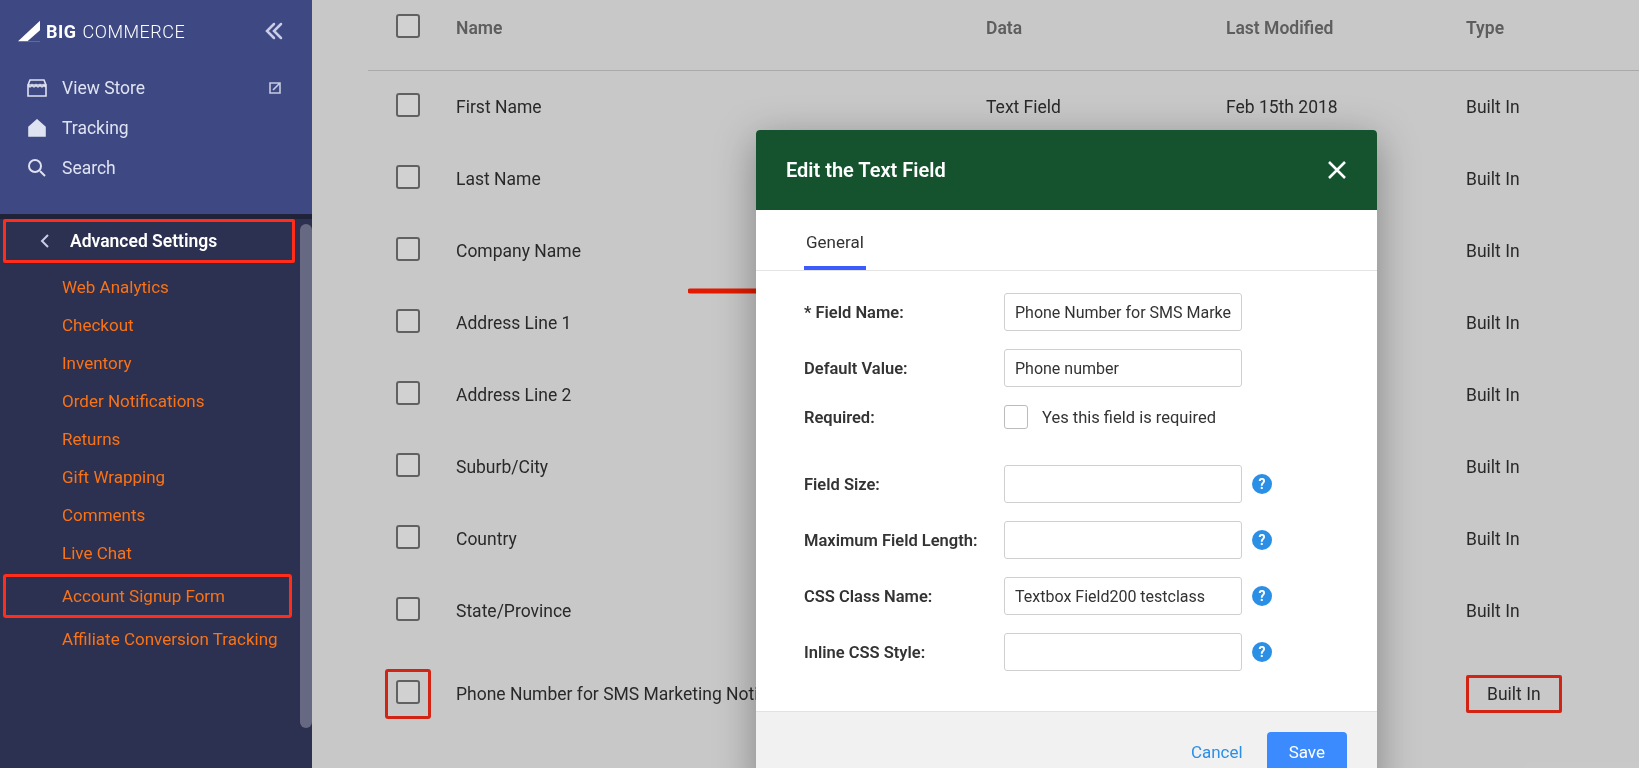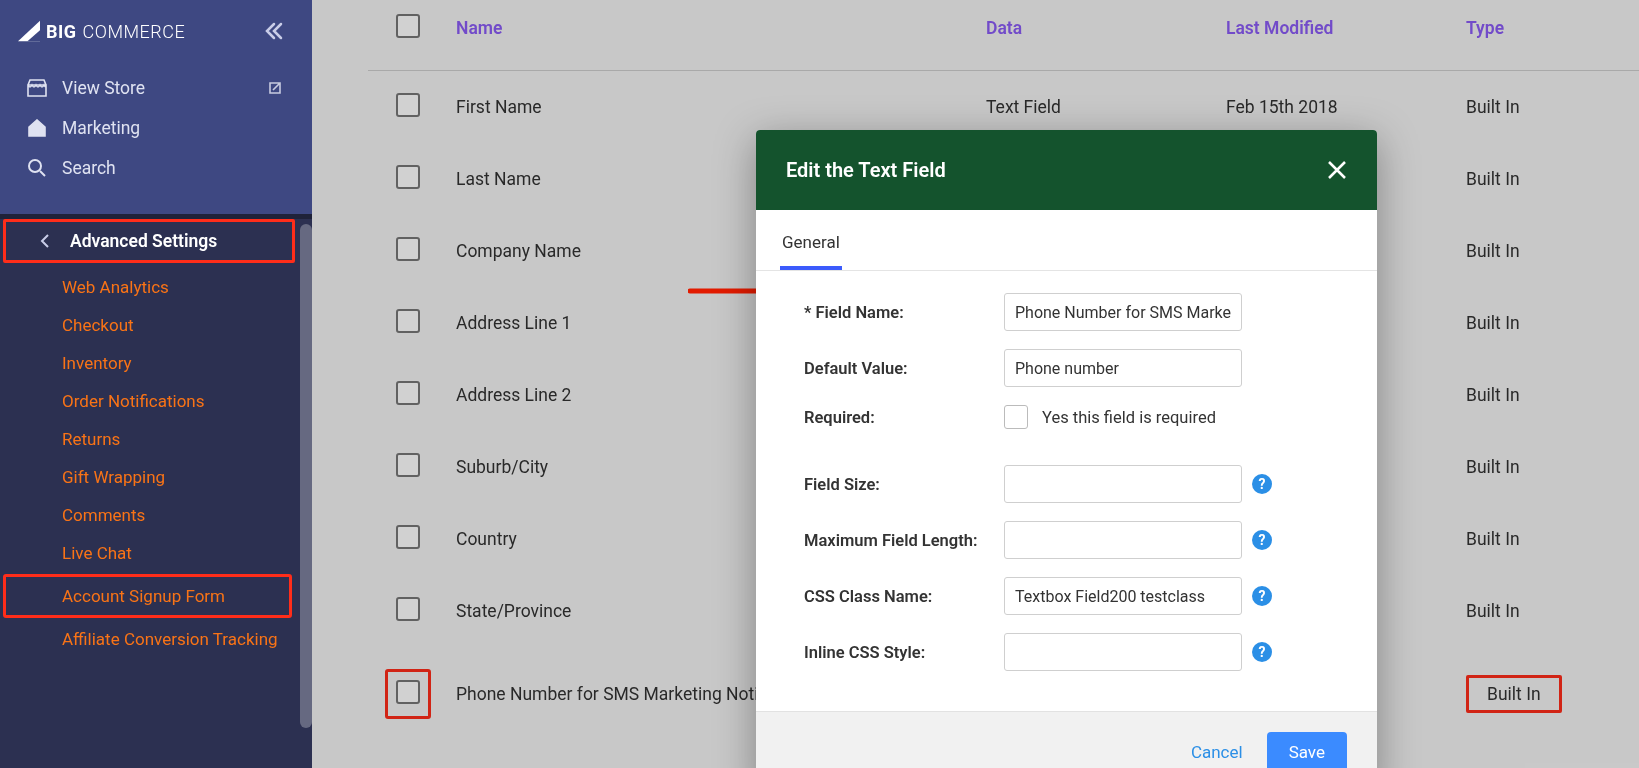--- a/index.html
+++ b/index.html
@@ -16,34 +16,34 @@
 .sb-hl { border:3px solid #ff2d1a; border-radius:2px; }
 .sb-adv { position:absolute; left:3px; top:219px; right:17px; background:#2c3051; height:44px; display:flex; align-items:center; padding-left:28px; gap:14px; font-weight:600; font-size:17.5px; color:#fff; }
 .sb-sub { position:absolute; left:0; top:268px; width:312px; }
 .sb-sub-item { color:#f97316; font-size:17px; padding:9px 0 9px 62px; cursor:pointer; }
 .sb-sub-item.hl { border:3px solid #ff2d1a; border-radius:3px; margin:2px 20px 2px 3px; padding-left:56px; }
 .scrollbar { position:absolute; right:0; top:224px; width:12px; height:504px; background:rgba(255,255,255,.28); border-radius:6px; }
 
 
 .table { position:absolute; left:368px; top:0; right:0; }
 .table table { width:100%; border-collapse:collapse; }
-.table th { text-align:left; font-size:17.5px; font-weight:600; color:#8b5cf6; padding:14px 8px 28px 8px; border-bottom:1px solid #cfcfcf; }
+.table th { text-align:left; font-size:17.5px; font-weight:600; color:#737373; padding:14px 8px 28px 8px; border-bottom:1px solid #cfcfcf; }
 .table td { font-size:17.5px; color:#333; padding:22px 8px; }
 .table th:first-child,.table td:first-child { width:80px; text-align:center; }
 .check { display:inline-block; width:24px; height:24px; border:2px solid #777; border-radius:3px; background:#fff; }
 .ck-hl { border:3px solid #ff2d1a; padding:8px 8px; display:inline-block; border-radius:3px; }
 .type-hl { border:3px solid #ff2d1a; padding:6px 18px; display:inline-block; border-radius:2px; }
 
 
 .overlay { position:absolute; left:312px; top:0; right:0; bottom:0; background:rgba(0,0,0,.18); }
 .modal { position:absolute; left:756px; top:130px; width:621px; background:#fff; border-radius:4px; box-shadow:0 10px 40px rgba(0,0,0,.35); }
 .m-head { background:#14532d; color:#fff; padding:28px 30px; display:flex; justify-content:space-between; align-items:center; border-radius:4px 4px 0 0; }
 .m-title { font-size:20px; font-weight:600; }
 .m-close { font-size:24px; cursor:pointer; }
-.m-tabs { padding:22px 48px 0 24px; border-bottom:1px solid #e4e4e4; }
+.m-tabs { padding:22px 48px 0 48px; border-bottom:1px solid #e4e4e4; }
 .m-tab { display:inline-block; padding:0 2px 14px 2px; font-size:17px; color:#333; border-bottom:4px solid #3b5bfc; }
 .m-body { padding:22px 28px 22px 48px; }
 .frow { display:flex; align-items:center; margin-bottom:18px; }
 .frow label { width:200px; font-size:16.5px; color:#333; font-weight:600; }
 .frow .req::before { content:"* "; }
 .frow input[type=text] { width:238px; height:38px; border:1px solid #cfcfcf; border-radius:3px; padding:0 10px; font-size:16px; color:#333; }
 .frow .ck { width:24px; height:24px; border:1px solid #bbb; border-radius:3px; margin-right:14px; }
 .frow .txt { font-size:16.5px; color:#333; }
 .help { width:20px; height:20px; background:#2b8fe6; color:#fff; border-radius:50%; display:inline-flex; align-items:center; justify-content:center; font-size:14px; font-weight:700; margin-left:10px; }
 .gap { height:18px; }
@@ -91,21 +91,21 @@
             <path d="M3 3 L13 3 L13 13 L3 13 Z M6 10 L13 3 M9 3 L13 3 L13 7" stroke="#dfe2f1" stroke-width="1.6" fill="none"></path>
           </svg>
         </span>
     </div>
     <div class="sb-nav-item">
       <span class="icon">
           <svg width="20" height="18" viewBox="0 0 20 18">
             <path d="M2 8 L10 1 L18 8 L18 17 L2 17 Z M8 17 L8 11 L12 11 L12 17" stroke="#dfe2f1" stroke-width="1.6" fill="#dfe2f1"></path>
           </svg>
         </span>
-      <span>Marketing</span>
+      <span>Tracking</span>
     </div>
     <div class="sb-nav-item">
       <span class="icon">
           <svg width="20" height="20" viewBox="0 0 20 20">
             <circle cx="8" cy="8" r="6" stroke="#dfe2f1" stroke-width="2" fill="none"></circle>
             <path d="M13 13 L18 18" stroke="#dfe2f1" stroke-width="2"></path>
           </svg>
         </span>
       <span>Search</span>
     </div>

